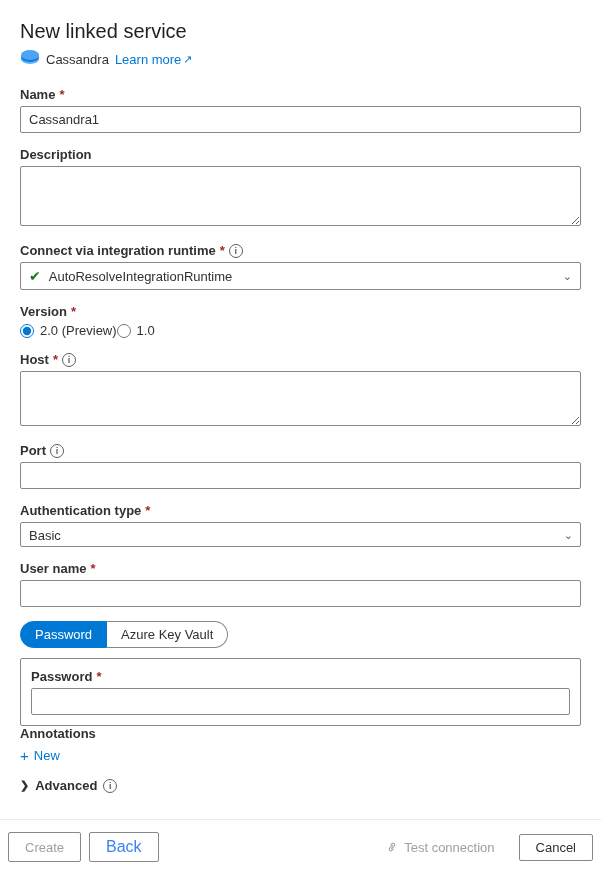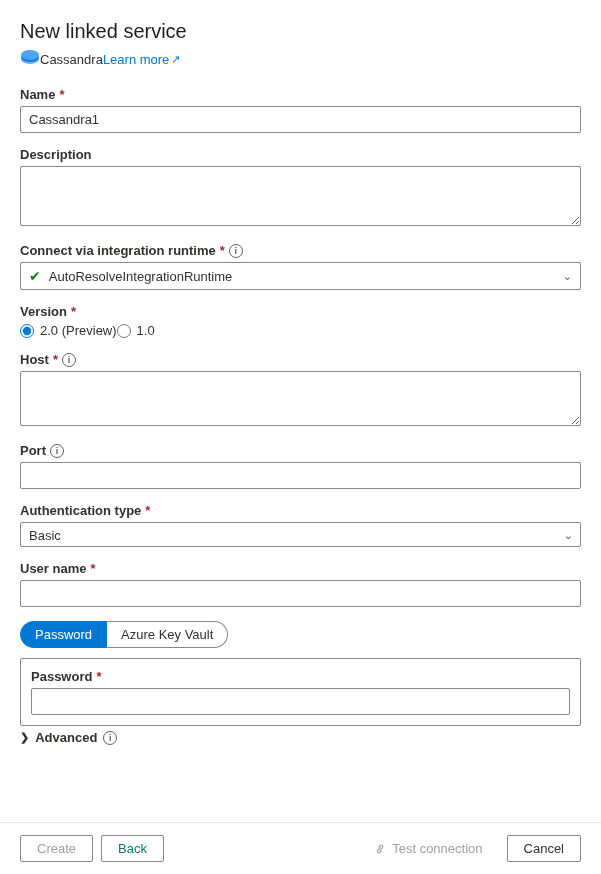--- a/index.html
+++ b/index.html
@@ -23,20 +23,21 @@
     }
     .page-title {
       font-size: 20px;
       font-weight: 400;
       color: #201f1e;
       margin-bottom: 6px;
     }
     .subtitle-row {
       display: flex;
       align-items: center;
+      gap: 6px;
       margin-bottom: 18px;
       font-size: 13px;
     }
     .subtitle-text {
       color: #323130;
       font-weight: 400;
     }
     .learn-more-link {
       color: #0078d4;
       text-decoration: none;
@@ -236,21 +237,21 @@
       margin-top: 4px;
     }
     .chevron-right {
       font-size: 11px;
       color: #323130;
     }
     .footer-bar {
       display: flex;
       align-items: center;
       justify-content: space-between;
-      padding: 12px 20px;
+      padding: 12px 8px;
       border-top: 1px solid #edebe9;
       background: #fff;
       gap: 33px;
     }
     .footer-left {
       display: flex;
       gap: 8px;
     }
     .footer-right {
       display: flex;
@@ -265,22 +266,22 @@
       font-size: 13px;
       color: #a19f9d;
       cursor: not-allowed;
       font-family: 'Segoe UI', Arial, sans-serif;
     }
     .btn-back {
       padding: 5px 16px;
       background: #fff;
       border: 1px solid #8a8886;
       border-radius: 2px;
-      font-size: 13px;
-      color: #0f766e;
+      font-size: 16px;
+      color: #3b82f6;
       cursor: pointer;
       font-family: 'Segoe UI', Arial, sans-serif;
     }
     .btn-test {
       padding: 5px 16px;
       background: #fff;
       border: none;
       font-size: 13px;
       color: #a19f9d;
       cursor: not-allowed;
@@ -412,20 +413,27 @@
     </div>
 
     <div class="password-box">
       <div class="password-field-label">
         <span>Password</span>
           <span class="required-star">*</span>
       </div>
       <input class="text-input" type="password" value="" style="">
     </div>
 
+    <div class="annotations-section field-group">
+      <div class="annotations-label">Annotations</div>
+      <button class="new-btn">
+        <span style="font-size:15px; font-weight:400;">+</span>
+        <span>New</span>
+      </button>
+    </div>
 
     <div class="advanced-row">
       <span class="chevron-right">❯</span>
       <span>Advanced</span>
       <span class="info-icon">i</span>
     </div>
 
   </div>
 
   <div class="footer-bar">

